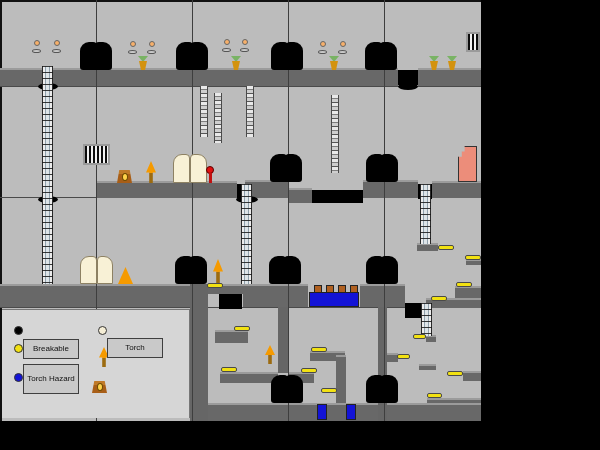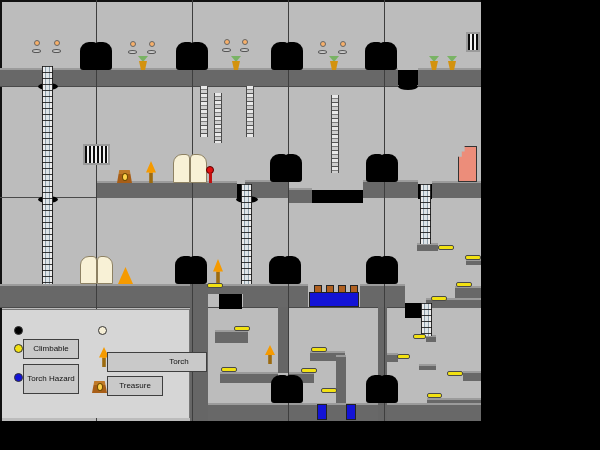--- a/index.html
+++ b/index.html
@@ -180,36 +180,33 @@
     <div class="el blob" style="left: 175px; top: 256px; width: 32px; height: 28px;"></div>
     <div class="el blob" style="left: 269px; top: 256px; width: 32px; height: 28px;"></div>
     <div class="el blob" style="left: 366px; top: 256px; width: 32px; height: 28px;"></div>
     <div class="el blob" style="left: 271px; top: 375px; width: 32px; height: 28px;"></div>
     <div class="el blob" style="left: 366px; top: 375px; width: 32px; height: 28px;"></div>
     <div id="legend">
     <span class="lg-dot dot-transition" style="left:12px;top:16px;"></span>
 
     <span class="lg-dot dot-climbable" style="left:12px;top:34px;"></span>
     <div class="lg-box" style="left:21px;top:29px;width:54px;height:18px;">
-      <span>Climbable</span>
+      <span>Breakable</span>
     </div>
 
     <span class="lg-dot dot-water" style="left:12px;top:63px;"></span>
     <div class="lg-box" style="left:21px;top:54px;width:54px;height:28px;">
       <span>Torch Hazard</span>
     </div>
 
     <span class="lg-dot dot-breakable" style="left:96px;top:16px;"></span>
 
     <span class="torch" style="position:absolute;left:97px;top:37px;width:10px;height:20px;"></span>
-    <div class="lg-box" style="left:105px;top:42px;width:54px;height:18px;padding-left:44px;">
+    <div class="lg-box" style="left:105px;top:28px;width:54px;height:18px;">
       <span>Torch</span>
     </div>
 
     <span class="chest" style="position:absolute;left:90px;top:71px;width:15px;height:12px;"></span>
-    <div class="lg-box" style="left:105px;top:66px;width:54px;height:18px;">
-      <span>Treasure</span>
-    </div>
   </div>
 
   <div id="band-right"></div>
   <div id="band-bottom"></div>
 </div>
 
 </body></html>

